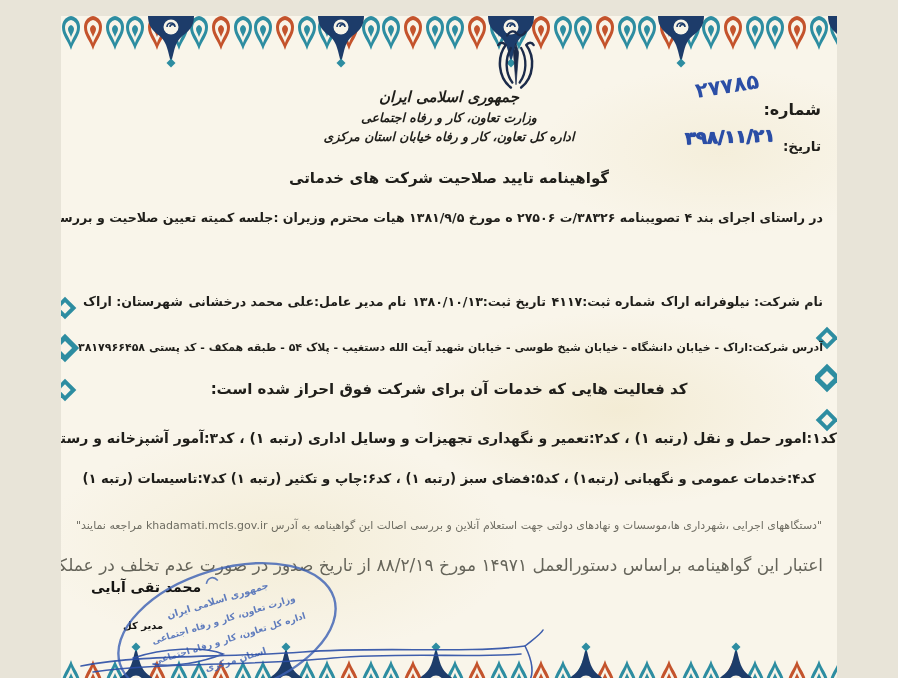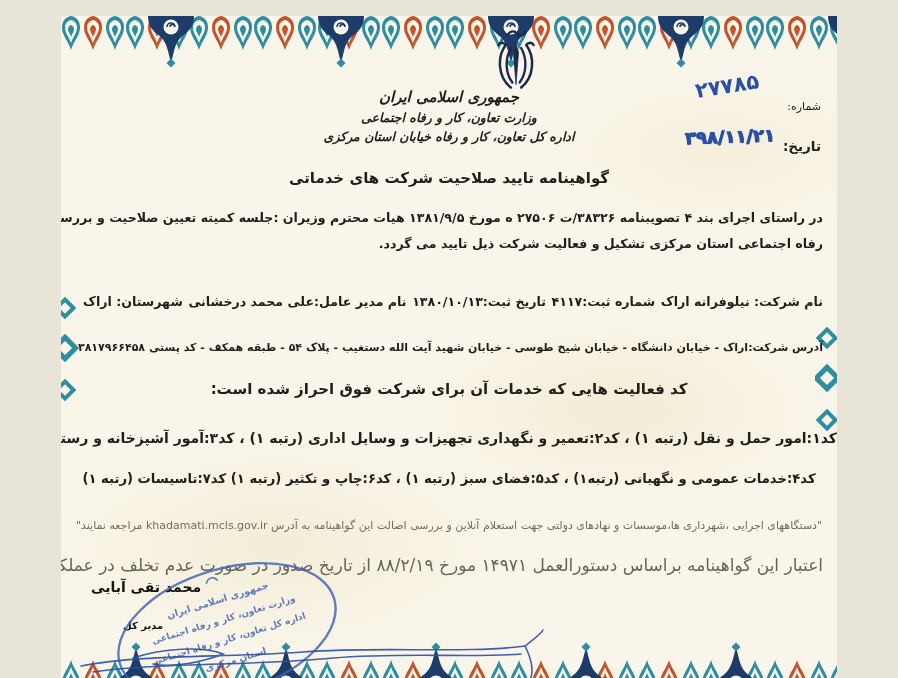--- a/index.html
+++ b/index.html
@@ -19,21 +19,21 @@
   .border-top{top:0;}
   .border-bottom{bottom:0;}
   .side-orn{position:absolute;pointer-events:none;}
 
   .emblem{left:412px;top:10px;width:86px;height:66px;}
 
   .org-line1{top:72px;font:italic 700 15px "DejaVu Serif",serif;letter-spacing:1px;}
   .org-line2{top:94px;font:italic 700 12.5px "DejaVu Serif",serif;}
   .org-line3{top:113px;font:italic 700 12.5px "DejaVu Serif",serif;}
 
-  .num-label{right:16px;top:84px;font-weight:400;font-size:11px;text-align:right;}
+  .num-label{right:16px;top:84px;font-weight:700;font-size:16px;text-align:right;}
   .date-label{right:16px;top:122px;font-weight:700;font-size:13.5px;}
   .num-value{right:78px;top:58px;font-weight:700;font-size:21px;color:#2b4ea6;
     transform:rotate(-9deg);letter-spacing:2px;}
   .date-value{right:62px;top:110px;font-weight:700;font-size:18px;color:#2b4ea6;
     transform:rotate(-2deg);letter-spacing:1px;
     text-shadow:0 0 1px #2b4ea6,0.6px 0 0 #2b4ea6,-0.6px 0 0 #2b4ea6;}
 
   .doc-title{top:153px;font-size:15px;font-weight:700;letter-spacing:.5px;}
 
   .intro{right:14px;left:14px;font-size:12.6px;font-weight:700;line-height:1.6;}
@@ -147,21 +147,20 @@
   <div class="abs ctr org-line3">اداره کل تعاون، کار و رفاه خیابان استان مرکزی</div>
 
   <div class="abs num-label">شماره:</div>
   <div class="abs num-value">۲۷۷۸۵</div>
   <div class="abs date-label">تاریخ:</div>
   <div class="abs date-value">۳۹۸/۱۱/۲۱</div>
 
   <div class="abs ctr doc-title">گواهینامه تایید صلاحیت شرکت های خدماتی</div>
 
   <div class="abs intro intro-l1">در راستای اجرای بند ۴ تصویبنامه ۳۸۳۲۶/ت ۲۷۵۰۶ ه مورخ ۱۳۸۱/۹/۵ هیات محترم وزیران :جلسه کمیته تعیین صلاحیت و بررسی شرکت های پشتیبانی و خدماتی در اداره کل تعاون،کار و</div>
-  <div class="abs intro intro-l2">رفاه اجتماعی استان مرکزی تشکیل و فعالیت شرکت ذیل تایید می گردد.</div>
 
   <div class="abs info-row">
     <span>
       <span>نام شرکت:</span>
       <span>نیلوفرانه اراک</span>
     </span>
     <span>
       <span>شماره ثبت:</span><span>۴۱۱۷</span>
     </span>
     <span>

